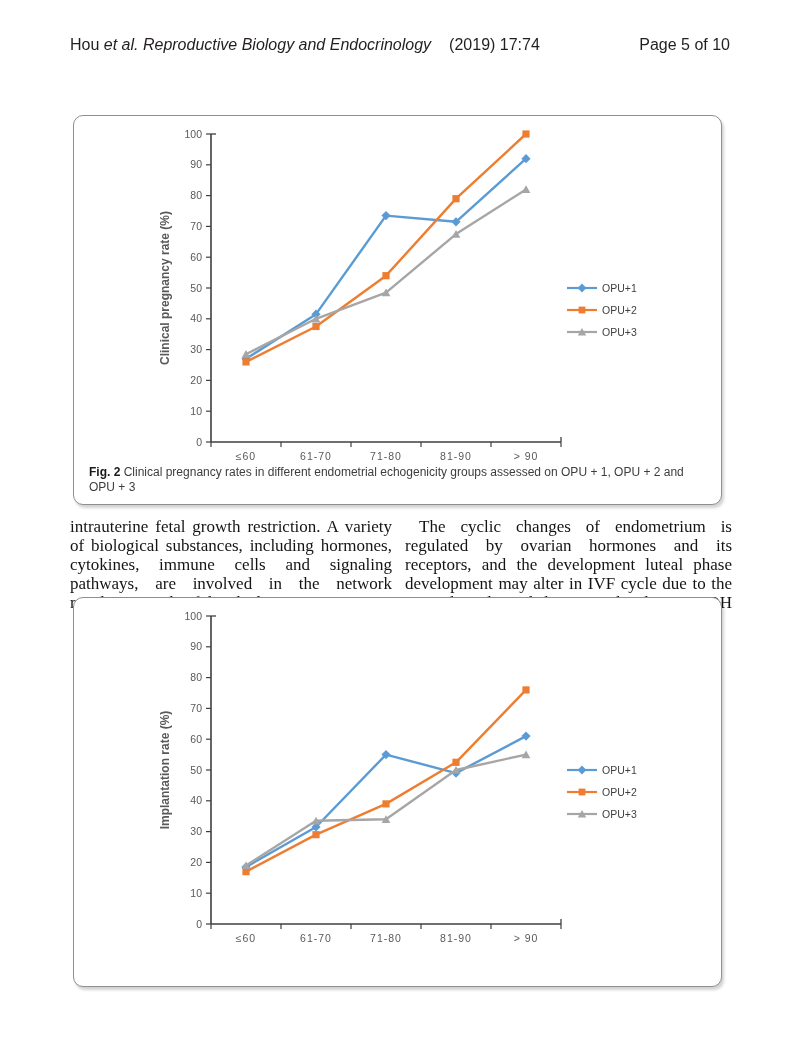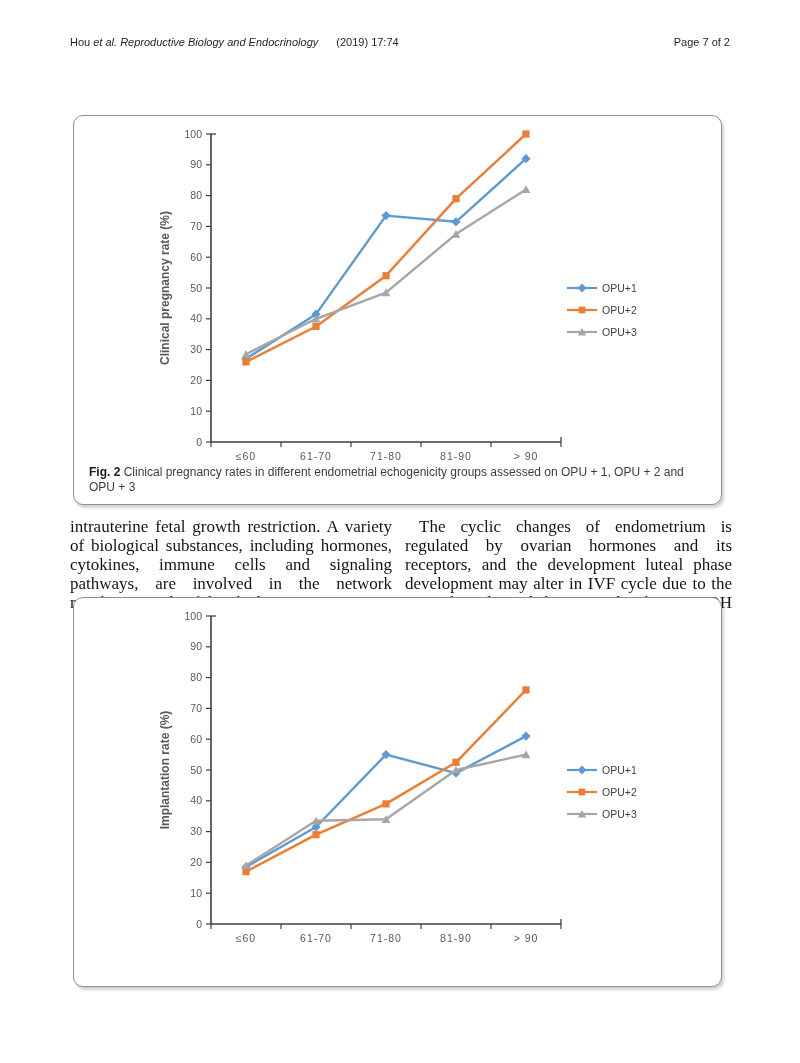--- a/index.html
+++ b/index.html
@@ -2,21 +2,21 @@
 <html><head>
 <meta charset="utf-8">
 <style>
   html,body{margin:0;padding:0;background:#e8e8e8;}
   .page{
     position:relative;width:800px;height:1063px;background:#ffffff;
     font-family:"Liberation Sans",sans-serif;color:#1a1a1a;overflow:hidden;
     margin:0 auto;
   }
   
-  .header{position:absolute;top:36px;left:70px;right:70px;height:18px;font-size:11px;color:#231f20;}
+  .header{position:absolute;top:36px;left:70px;right:70px;height:18px;font-size:16px;color:#231f20;}
   .header .left{position:absolute;left:0;top:0;white-space:nowrap;}
   .header .right{position:absolute;right:0;top:0;}
   .header .it{font-style:italic;}
   .header .cite{margin-left:18px;font-style:normal;}
   
   .figbox{
     position:absolute;left:73px;width:647px;height:388px;
     border:1px solid #8f8f8f;border-radius:10px;background:#fff;
     box-shadow:2px 3px 3px rgba(0,0,0,0.18);
   }
@@ -47,21 +47,21 @@
 </style>
 </head>
 <body>
 
 <div class="page">
 
   <div class="header">
     <div class="left">
       <span>Hou </span><span class="it">et al. Reproductive Biology and Endocrinology</span><span class="cite">(2019) 17:74</span>
     </div>
-    <div class="right">Page 7 of 2</div>
+    <div class="right">Page 5 of 10</div>
   </div>
 
   <div class="figbox" id="figbox2">
     <svg class="chart-svg" width="645" height="352" data-chart="0">
         <line x1="137" y1="18" x2="137" y2="326" stroke="#3f3f3f" stroke-width="1.6"></line>
         <line x1="137" y1="18" x2="142" y2="18" stroke="#3f3f3f" stroke-width="1.3"></line>
         <line x1="132" y1="326" x2="137" y2="326" stroke="#3f3f3f" stroke-width="1.2"></line>
         <text x="128" y="329.5" text-anchor="end" class="tick-label">0</text>
         <line x1="132" y1="295.2" x2="137" y2="295.2" stroke="#3f3f3f" stroke-width="1.2"></line>
         <text x="128" y="298.7" text-anchor="end" class="tick-label">10</text>

